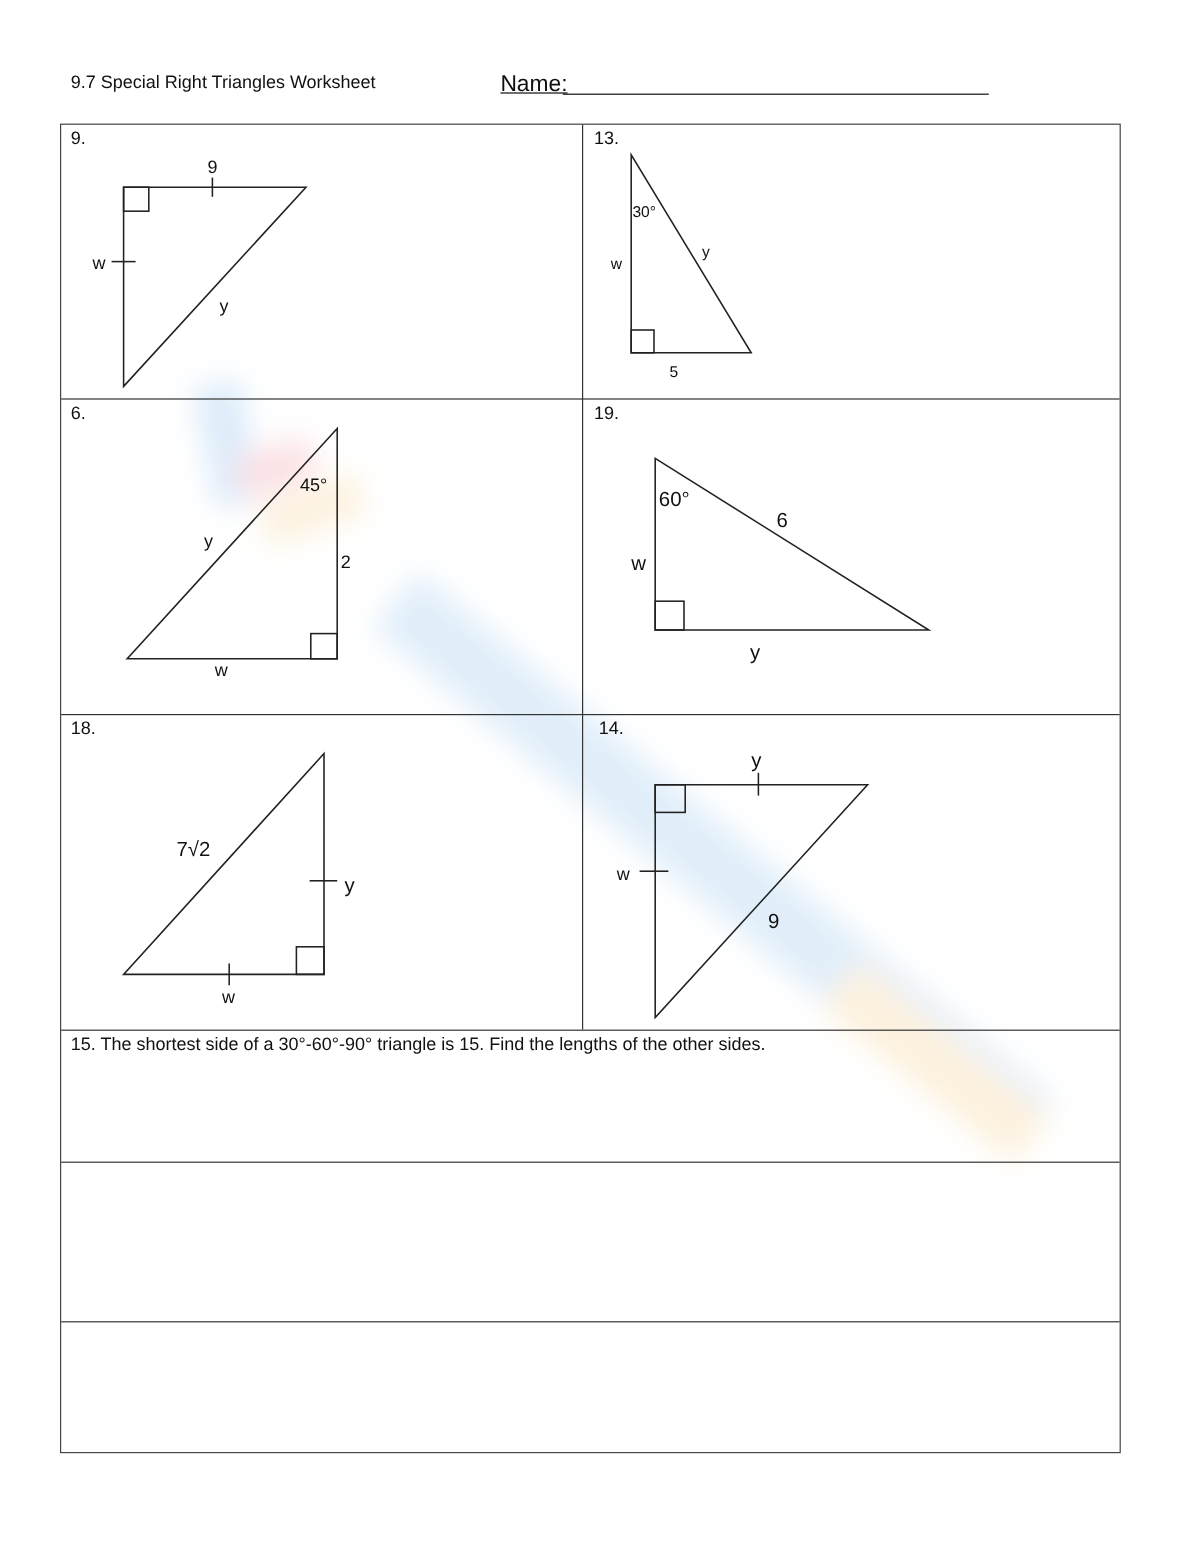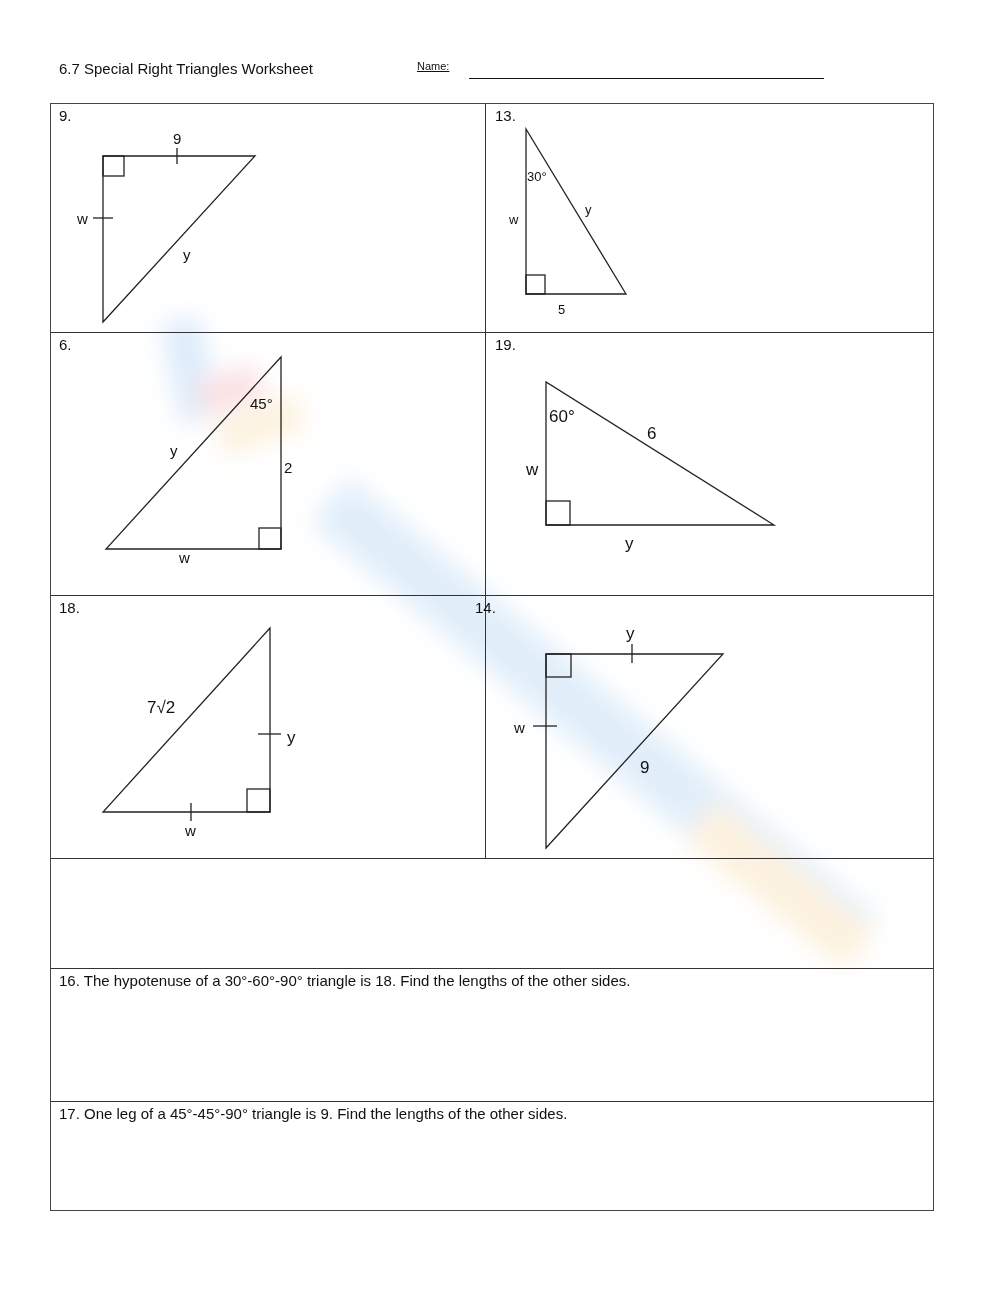--- a/index.html
+++ b/index.html
@@ -1,19 +1,19 @@
 <!DOCTYPE html>
 <html><head>
 <meta charset="utf-8">
 <style>
   html, body { margin: 0; padding: 0; background: #ffffff; }
   body { width: 1000px; height: 1294px; position: relative; overflow: hidden;
          font-family: "Liberation Sans", sans-serif; color: #111; }
   .header-title { position: absolute; left: 59px; top: 60px; font-size: 15px; }
-  .header-name { position: absolute; left: 417px; top: 60px; font-size: 11px; text-decoration: underline; }
+  .header-name { position: absolute; left: 417px; top: 60px; font-size: 19px; text-decoration: underline; }
   .name-line { position: absolute; left: 469px; top: 78px; width: 355px; border-bottom: 1px solid #111; height: 0; }
   .sheet { position: absolute; left: 50px; top: 103px; width: 884px; height: 1108px;
            border: 1.5px solid #444; box-sizing: border-box; }
   .hline { position: absolute; left: 0; right: 0; height: 0; border-top: 1.5px solid #333; }
   .vline { position: absolute; top: 0; width: 0; border-left: 1.5px solid #333; }
   .num { position: absolute; font-size: 15px; }
   .q { position: absolute; font-size: 15px; left: 8px; }
   svg.fig { position: absolute; left: 0; top: 0; overflow: visible; }
   svg text { font-family: "Liberation Sans", sans-serif; font-size: 15px; fill: #111; }
   .watermark { position: absolute; left: 0; top: 0; width: 1000px; height: 1294px; pointer-events: none; }
@@ -29,43 +29,42 @@
     </defs>
   <g filter="url(#blur)" opacity="0.35">
     <path d="M180 320 L200 420" stroke="#9cc8f0" stroke-width="40" fill="none"></path>
     <path d="M200 400 L260 380" stroke="#f4a7b0" stroke-width="35" fill="none"></path>
     <path d="M220 440 L300 410" stroke="#f8d8a0" stroke-width="35" fill="none"></path>
     <path d="M330 500 L860 940" stroke="#a8cff0" stroke-width="60" fill="none"></path>
     <path d="M700 820 L860 950" stroke="#f8d8a0" stroke-width="50" fill="none"></path>
   </g>
 </svg>
 
-<div class="header-title">6.7 Special Right Triangles Worksheet</div>
+<div class="header-title">9.7 Special Right Triangles Worksheet</div>
 <div class="header-name">Name:</div>
 <div class="name-line"></div>
 
 <div class="sheet">
 
   <div class="hline" style="top:228px"></div>
   <div class="hline" style="top:491px"></div>
   <div class="hline" style="top:754px"></div>
   <div class="hline" style="top:864px"></div>
   <div class="hline" style="top:997px"></div>
 
   <div class="vline" style="left:434px; height:754px"></div>
 
   <div class="num" style="left:8px; top:3px">9.</div>
   <div class="num" style="left:444px; top:3px">13.</div>
   <div class="num" style="left:8px; top:232px">6.</div>
   <div class="num" style="left:444px; top:232px">19.</div>
   <div class="num" style="left:8px; top:495px">18.</div>
-  <div class="num" style="left:424px; top:495px">14.</div>
+  <div class="num" style="left:448px; top:495px">14.</div>
 
-  <div class="q" style="top:868px">16. The hypotenuse of a 30°-60°-90° triangle is 18. Find the lengths of the other sides.</div>
-  <div class="q" style="top:1001px">17. One leg of a 45°-45°-90° triangle is 9. Find the lengths of the other sides.</div>
+  <div class="q" style="top:758px">15. The shortest side of a 30°-60°-90° triangle is 15. Find the lengths of the other sides.</div>
 </div>
 
 <svg class="fig" width="1000" height="1294">
   <g stroke="#222" stroke-width="1.3" fill="none">
 
     <g>
       <path d="M103 156 L255 156 L103 322 Z"></path>
       <rect x="103" y="156" width="21" height="20"></rect>
       <line x1="177" y1="148" x2="177" y2="164"></line>
       <line x1="93" y1="218" x2="113" y2="218"></line>

